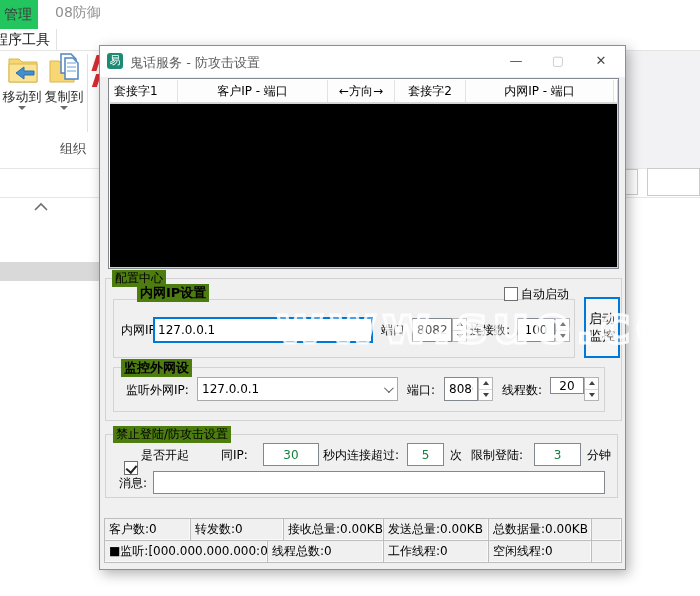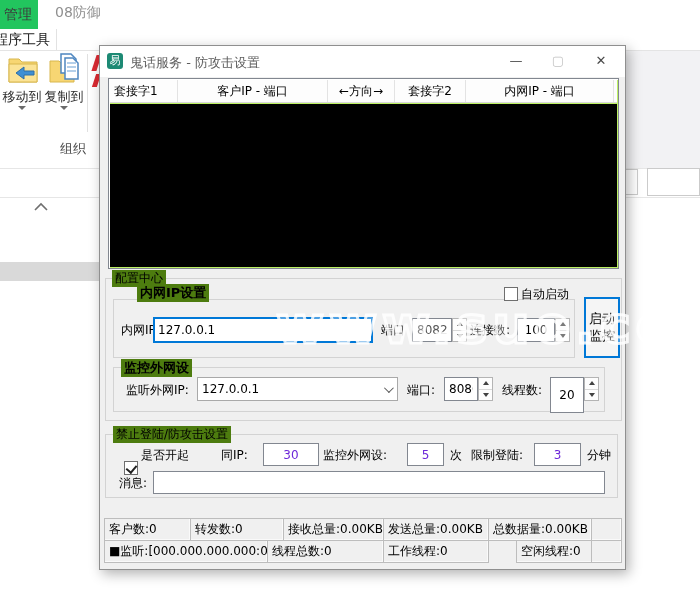--- a/index.html
+++ b/index.html
@@ -61,21 +61,21 @@
   .grp { border:1px solid #d3d3d3; }
   .grp-cap { position:absolute; background:#4d7c0f; padding:0 3px; font-size:12px; }
   .grp-cap.bold { font-weight:bold; font-size:13px; }
   .clip-cap { display:inline-block; max-width:73px; overflow:hidden; white-space:nowrap; vertical-align:top; }
 
   .edit { background:#fff; border:1px solid #828790; font-size:12px; line-height:20px;
     padding:0 4px; font-family:"DejaVu Sans",sans-serif; }
   input.edit { outline:none; }
   .edit.blue { border:1px solid #0078d7; box-shadow:inset 0 0 0 1px #0078d7; }
   .num { text-align:center; }
-  .red { color:#6d28d9; }
+  .red { color:#15803d; }
 
   .spin { width:15px; display:flex; flex-direction:column; border:1px solid #b4b4b4; background:#fdfdfd; }
   .spin > div { flex:1; position:relative; }
   .spin > div + div { border-top:1px solid #d8d8d8; }
   .spin .up::after, .spin .dn::after { content:""; position:absolute; left:50%; top:50%;
     margin-left:-3px; border-left:3px solid transparent; border-right:3px solid transparent; }
   .spin .up::after { margin-top:-2px; border-bottom:4px solid #414141; }
   .spin .dn::after { margin-top:-2px; border-top:4px solid #414141; }
 
   .combo { background:#fff; border:1px solid #a9a9a9; font-size:12px; line-height:22px; padding:0 4px; }
@@ -208,49 +208,49 @@
     <span>127.0.0.1</span>
     <span class="arrow"></span>
   </div>
   <div class="abs lbl" style="left:307px; top:337px;">端口:</div>
   <input class="abs edit num" style="left: 344px; top: 331px; width: 34px; height: 24px;" value="8080">
   <div class="abs spin" style="left:378px; top:331px; height:24px;">
     <div class="up"></div>
     <div class="dn"></div>
   </div>
   <div class="abs lbl" style="left:402px; top:337px;">线程数:</div>
-  <input class="abs edit num" style="left: 450px; top: 331px; width: 34px; height: 36px;" value="20">
+  <input class="abs edit num" style="left: 450px; top: 331px; width: 34px; height: 17px;" value="20">
   <div class="abs spin" style="left:484px; top:331px; height:24px;">
     <div class="up"></div>
     <div class="dn"></div>
   </div>
 
   <div class="abs grp" style="left:5px; top:388px; width:513px; height:64px;"></div>
   <div class="grp-cap" style="left:13px; top:380px;">禁止登陆/防攻击设置</div>
 
   <div class="abs chk on" style="left:24px; top:401px;"></div>
   <div class="abs lbl" style="left:41px; top:402px;">是否开起</div>
   <div class="abs lbl" style="left:121px; top:402px;">同IP:</div>
   <input class="abs edit num red" style="left: 163px; top: 397px; width: 56px; height: 23px;" value="30">
-  <div class="abs lbl" style="left:223px; top:402px;">监控外网设:</div>
+  <div class="abs lbl" style="left:223px; top:402px;">秒内连接超过:</div>
   <input class="abs edit num red" style="left: 307px; top: 397px; width: 37px; height: 23px;" value="5">
   <div class="abs lbl" style="left:350px; top:402px;">次</div>
   <div class="abs lbl" style="left:371px; top:402px;text-align:right;">限制登陆:</div>
   <input class="abs edit num red" style="left: 434px; top: 397px; width: 47px; height: 23px;" value="3">
   <div class="abs lbl" style="left:487px; top:402px;">分钟</div>
   <div class="abs lbl" style="left:19px; top:430px;">消息:</div>
   <input class="abs edit" style="left: 53px; top: 425px; width: 452px; height: 23px;" value="">
 
   <div class="sbar-cell" style="left:4px;  top:472px; width:87px;">客户数:0</div>
   <div class="sbar-cell" style="left:90px; top:472px; width:94px;">转发数:0</div>
   <div class="sbar-cell" style="left:183px; top:472px; width:101px;">接收总量:0.00KB</div>
   <div class="sbar-cell" style="left:283px; top:472px; width:106px;">发送总量:0.00KB</div>
   <div class="sbar-cell" style="left:388px; top:472px; width:104px;">总数据量:0.00KB</div>
   <div class="sbar-cell" style="left:491px; top:472px; width:31px;"></div>
 
   <div class="sbar-cell" style="left:4px;  top:494px; width:164px;">■监听:[000.000.000.000:0000]</div>
   <div class="sbar-cell" style="left:167px; top:494px; width:117px;">线程总数:0</div>
   <div class="sbar-cell" style="left:283px; top:494px; width:106px;">工作线程:0</div>
-  <div class="sbar-cell" style="left:388px; top:494px; width:104px;margin-left:28px;">空闲线程:0</div>
+  <div class="sbar-cell" style="left:388px; top:494px; width:104px;">空闲线程:0</div>
   <div class="sbar-cell" style="left:491px; top:494px; width:31px;"></div>
 </div>
 
 <div class="abs watermark">www.suo.co</div>
 
 </body></html>

